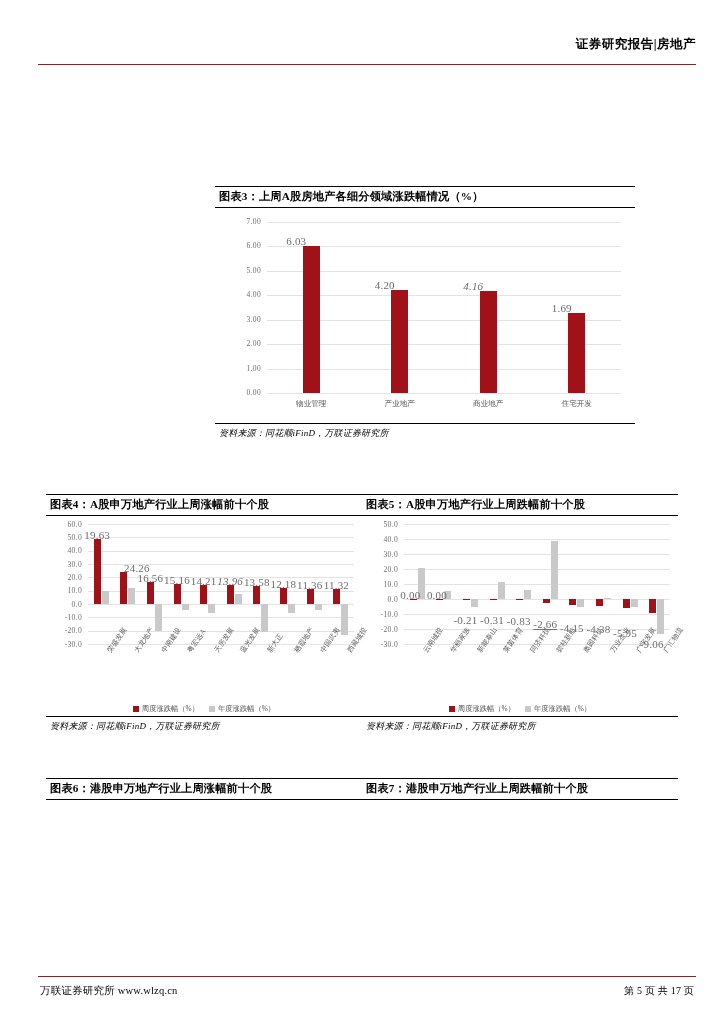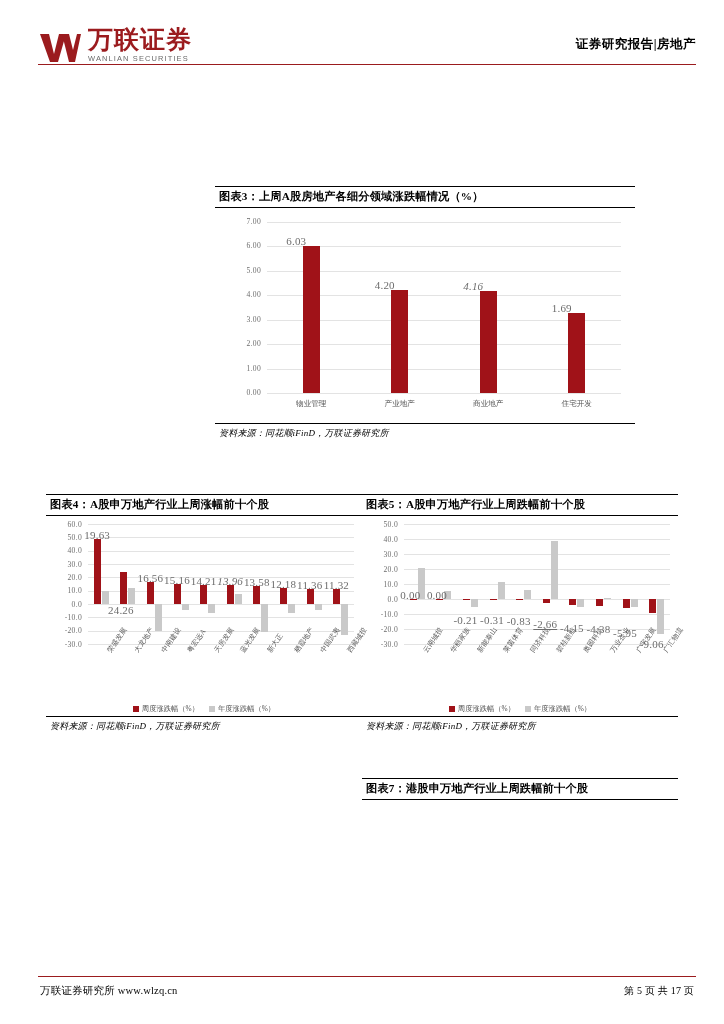--- a/index.html
+++ b/index.html
@@ -70,32 +70,20 @@
   .footer-rule{position:absolute;left:38px;right:28px;bottom:47px;height:1px;background:#9b1b1e;}
   .footer-left{position:absolute;left:40px;bottom:26px;font-size:10.5px;letter-spacing:.2px;}
   .footer-right{position:absolute;right:30px;bottom:26px;font-size:10px;letter-spacing:.2px;}
 </style>
 </head>
 <body>
 
 <div class="page">
 
   <div class="header">
-    <div class="logo">
-      <div class="logo-w">
-        <svg width="44" height="30" viewBox="0 0 44 30">
-          <path d="M2 1 L11 1 L16 21 L21 1 L28 1 L20 29 L12 29 Z" fill="#9b1b1e"></path>
-          <path d="M24 1 L31 1 L35 17 L39 1 L43 1 L37 29 L31 29 Z" fill="#9b1b1e"></path>
-        </svg>
-      </div>
-      <div class="logo-stack">
-        <div class="logo-cn">万联证券</div>
-        <div class="logo-en">WANLIAN SECURITIES</div>
-      </div>
-    </div>
     <div class="header-right">证券研究报告|房地产</div>
     <div class="header-rule"></div>
   </div>
 
 
   <div class="ex3">
     <div class="ex-title rule-top rule-bot">图表3：上周A股房地产各细分领域涨跌幅情况（%）</div>
     <div class="ex3-chart" id="chart-ex3">
         <div class="gl" style="top: 185px; left: 52px; width: 354px;"></div>
         <div class="ytick" style="top: 180px; left: 4px; width: 42px;">0.00</div>
@@ -152,21 +140,21 @@
         <div class="gl" style="top: 21.3333px; left: 42px; width: 266px;"></div>
         <div class="ytick" style="top: 16.8333px; left: 2px; width: 34px;">50.0</div>
         <div class="gl" style="top: 8px; left: 42px; width: 266px;"></div>
         <div class="ytick" style="top: 3.5px; left: 2px; width: 34px;">60.0</div>
         <div class="bar" style="left: 47.8px; top: 23px; width: 7px; height: 65px;"></div>
         <div class="bar-gray" style="left: 55.8px; top: 74.9333px; width: 7px; height: 13.0667px;"></div>
         <div class="dlabel" style="left: 38.3px; top: 13px; width: 34px;">19.63</div>
         <div class="rot" style="left: 59.3px; top: 133px;">荣盛发展</div>
         <div class="bar" style="left: 74.4px; top: 55.6533px; width: 7px; height: 32.3467px;"></div>
         <div class="bar-gray" style="left: 82.4px; top: 72.2667px; width: 7px; height: 15.7333px;"></div>
-        <div class="dlabel" style="left: 62px; top: 45.6533px; width: 34px; margin-top: 42px;">24.26</div>
+        <div class="dlabel" style="left: 78px; top: 45.6533px; width: 34px;">24.26</div>
         <div class="rot" style="left: 85.9px; top: 133px;">大龙地产</div>
         <div class="bar" style="left: 101px; top: 65.92px; width: 7px; height: 22.08px;"></div>
         <div class="bar-gray" style="left: 109px; top: 88px; width: 7px; height: 26.6667px;"></div>
         <div class="dlabel" style="left: 91.5px; top: 55.92px; width: 34px;">16.56</div>
         <div class="rot" style="left: 112.5px; top: 133px;">中南建设</div>
         <div class="bar" style="left: 127.6px; top: 67.7867px; width: 7px; height: 20.2133px;"></div>
         <div class="bar-gray" style="left: 135.6px; top: 88px; width: 7px; height: 6px;"></div>
         <div class="dlabel" style="left: 118.1px; top: 57.7867px; width: 34px;">15.16</div>
         <div class="rot" style="left: 139.1px; top: 133px;">粤宏远A</div>
         <div class="bar" style="left: 154.2px; top: 69.0533px; width: 7px; height: 18.9467px;"></div>
@@ -265,20 +253,23 @@
         <div class="rot" style="left: 298.7px; top: 133px;">广汇物流</div>
         <div class="legend">
           <div><span class="sw sw-red"></span><span>周度涨跌幅（%）</span></div>
           <div><span class="sw sw-gray"></span><span>年度涨跌幅（%）</span></div>
         </div>
       </div>
     <div class="rule-top"></div>
     <div class="ex-src">资料来源：同花顺iFinD，万联证券研究所</div>
   </div>
 
+  <div class="exbox2 ex6">
+    <div class="ex-title rule-top rule-bot">图表6：港股申万地产行业上周涨幅前十个股</div>
+  </div>
 
   <div class="exbox2 ex7">
     <div class="ex-title rule-top rule-bot">图表7：港股申万地产行业上周跌幅前十个股</div>
   </div>
 
   <div class="footer-rule"></div>
   <div class="footer-left">万联证券研究所 www.wlzq.cn</div>
   <div class="footer-right">第 5 页 共 17 页</div>
 
 </div>

